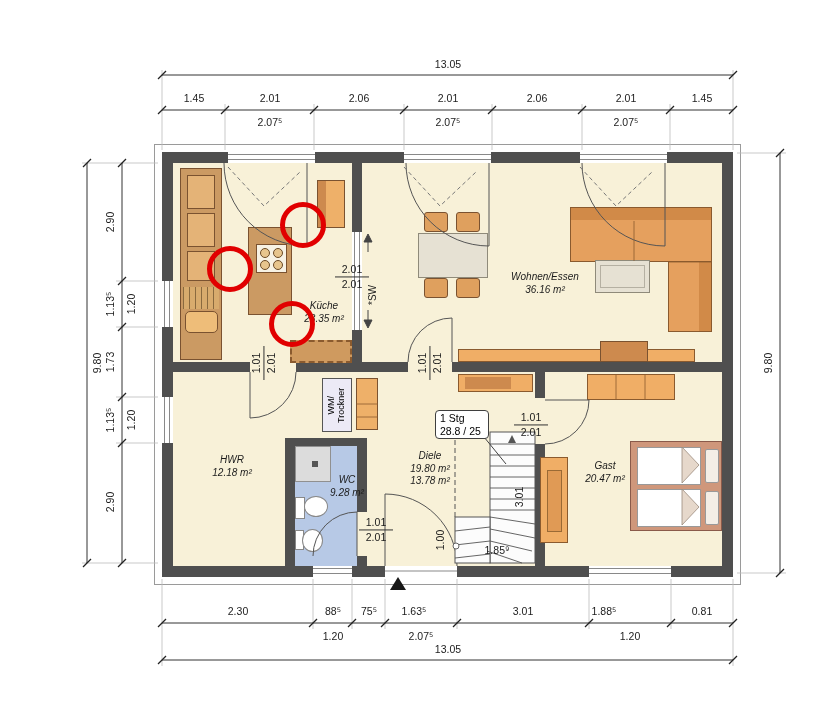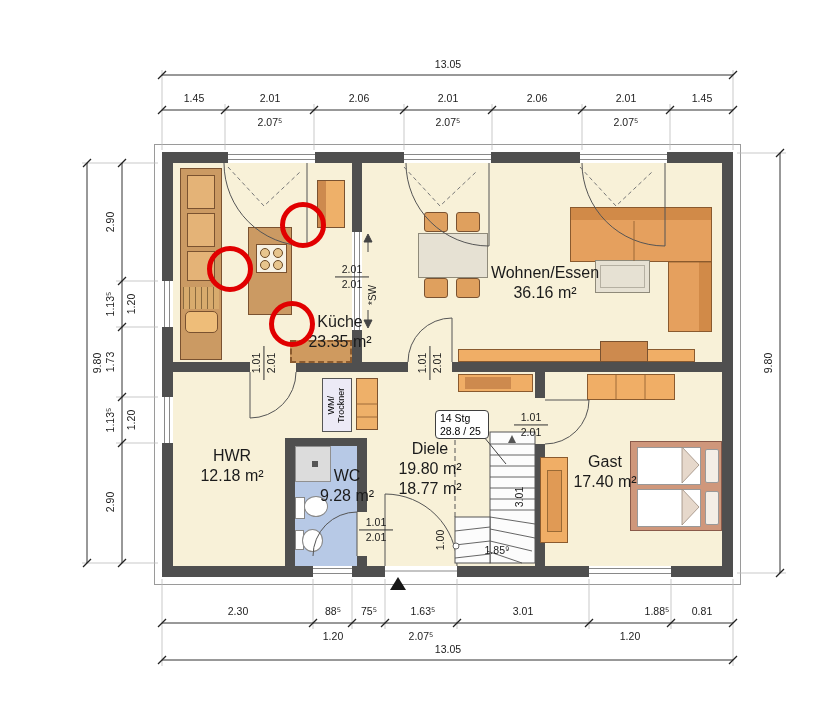--- a/index.html
+++ b/index.html
@@ -7,21 +7,21 @@
           font-family:"Liberation Sans",sans-serif;}
   .abs{position:absolute;box-sizing:border-box;}
   .wall{background:#4f4f4f;z-index:2;}
   .floor{background:#f8f1d8;z-index:1;}
   .open{background:#ffffff;z-index:3;}
   .furn{z-index:4;}
   svg.overlay{position:absolute;left:0;top:0;z-index:5;pointer-events:none;}
   .lbl{position:absolute;transform:translate(-50%,-50%);font-size:10.5px;line-height:1.15;
        color:#1b1b1b;white-space:nowrap;z-index:6;}
   .rot{transform:translate(-50%,-50%) rotate(-90deg);}
-  .room{font-size:16px;text-align:center;line-height:1.25;}
+  .room{font-size:10px;text-align:center;line-height:1.25;font-style:italic;}
   .dimstack{display:flex;flex-direction:column;align-items:center;gap:1px;}
   .dimstack .bar{width:34px;height:1px;background:#333;}
   .ring{position:absolute;width:46px;height:46px;border:5px solid #e10000;border-radius:50%;
         z-index:9;box-sizing:border-box;}
   .stairbox{position:absolute;left:435px;top:410px;width:54px;height:29px;border:1.3px solid #3f3f3f;
             border-radius:4px;background:#fff;font-size:10.5px;line-height:1.2;padding:1px 4px;
             z-index:6;box-sizing:border-box;}
   .wmbox{position:absolute;left:322px;top:378px;width:30px;height:54px;background:#eceaf6;
          border:1px solid #555;display:flex;align-items:center;justify-content:center;z-index:4;
          box-sizing:border-box;}
@@ -287,23 +287,23 @@
   <div class="lbl" style="left:537px;top:98px;">2.06</div>
   <div class="lbl" style="left:626px;top:98px;">2.01</div>
   <div class="lbl" style="left:702px;top:98px;">1.45</div>
   <div class="lbl" style="left:270px;top:122px;">2.07⁵</div>
   <div class="lbl" style="left:448px;top:122px;">2.07⁵</div>
   <div class="lbl" style="left:626px;top:122px;">2.07⁵</div>
 
   <div class="lbl" style="left:238px;top:611px;">2.30</div>
   <div class="lbl" style="left:333px;top:611px;">88⁵</div>
   <div class="lbl" style="left:369px;top:611px;">75⁵</div>
-  <div class="lbl" style="left:423px;top:611px;">1.63⁵</div>
+  <div class="lbl" style="left:414px;top:611px;">1.63⁵</div>
   <div class="lbl" style="left:523px;top:611px;">3.01</div>
-  <div class="lbl" style="left:657px;top:611px;">1.88⁵</div>
+  <div class="lbl" style="left:604px;top:611px;">1.88⁵</div>
   <div class="lbl" style="left:702px;top:611px;">0.81</div>
   <div class="lbl" style="left:333px;top:636px;">1.20</div>
   <div class="lbl" style="left:421px;top:636px;">2.07⁵</div>
   <div class="lbl" style="left:630px;top:636px;">1.20</div>
   <div class="lbl" style="left:448px;top:649px;">13.05</div>
 
   <div class="lbl rot" style="left:97px;top:363px;">9.80</div>
   <div class="lbl rot" style="left:110px;top:222px;">2.90</div>
   <div class="lbl rot" style="left:110px;top:304px;">1.13⁵</div>
   <div class="lbl rot" style="left:110px;top:362px;">1.73</div>
@@ -337,51 +337,51 @@
       <span class="bar"></span>
       <span>2.01</span>
   </div>
   <div class="lbl dimstack" style="left:531px;top:425px;">
     <span>1.01</span>
       <span class="bar"></span>
       <span>2.01</span>
   </div>
 
   <div class="stairbox">
-    <div>14 Stg</div>
+    <div>1 Stg</div>
     <div>28.8 / 25</div>
   </div>
   <div class="lbl rot" style="left:519px;top:497px;">3.01</div>
   <div class="lbl rot" style="left:440px;top:540px;">1.00</div>
   <div class="lbl" style="left:497px;top:550px;">1.85⁹</div>
   <div class="lbl rot" style="left:373px;top:295px;font-size:10px;">*SW</div>
 
-  <div class="lbl room" style="left:340px;top:312px;margin-top:20px;">
+  <div class="lbl room" style="left:324px;top:312px;">
     <div>Küche</div>
       <div>23.35 m²</div>
   </div>
   <div class="lbl room" style="left:545px;top:283px;">
     <div>Wohnen/Essen</div>
       <div>36.16 m²</div>
   </div>
   <div class="lbl room" style="left:232px;top:466px;">
     <div>HWR</div>
       <div>12.18 m²</div>
   </div>
   <div class="lbl room" style="left:347px;top:486px;">
     <div>WC</div>
       <div>9.28 m²</div>
   </div>
   <div class="lbl room" style="left:430px;top:469px;">
     <div>Diele</div>
       <div>19.80 m²</div>
-      <div>18.77 m²</div>
+      <div>13.78 m²</div>
   </div>
   <div class="lbl room" style="left:605px;top:472px;">
     <div>Gast</div>
-      <div>17.40 m²</div>
+      <div>20.47 m²</div>
   </div>
 
   <div class="ring" style="left:280px;top:202px;"></div>
   <div class="ring" style="left:207px;top:246px;"></div>
   <div class="ring" style="left:269px;top:301px;"></div>
 
 </div>
 
 </body></html>

